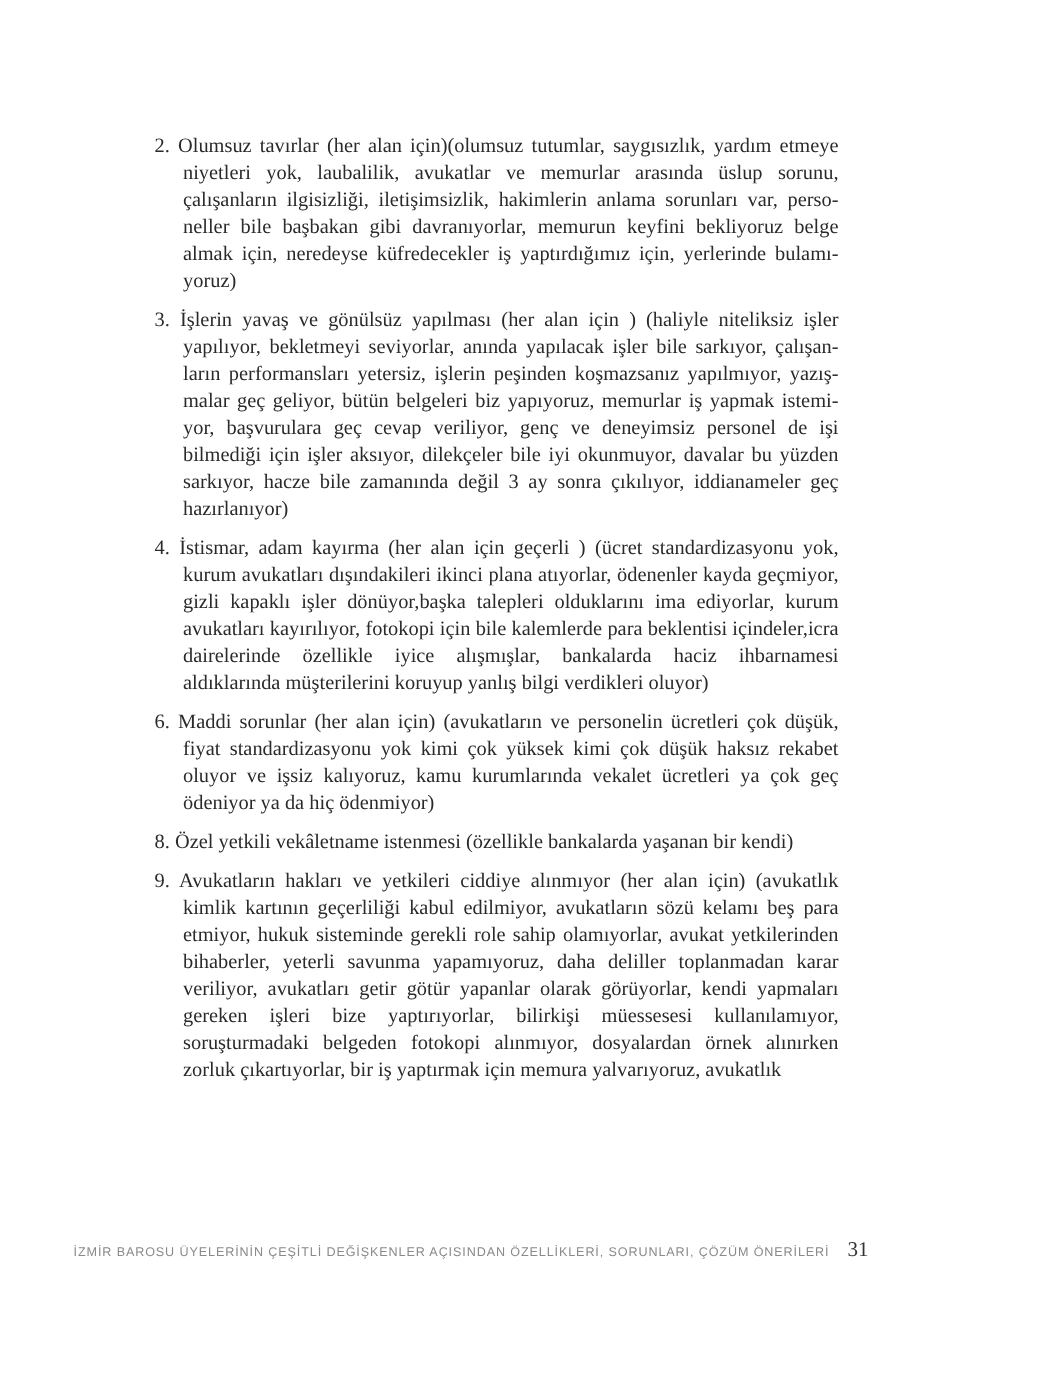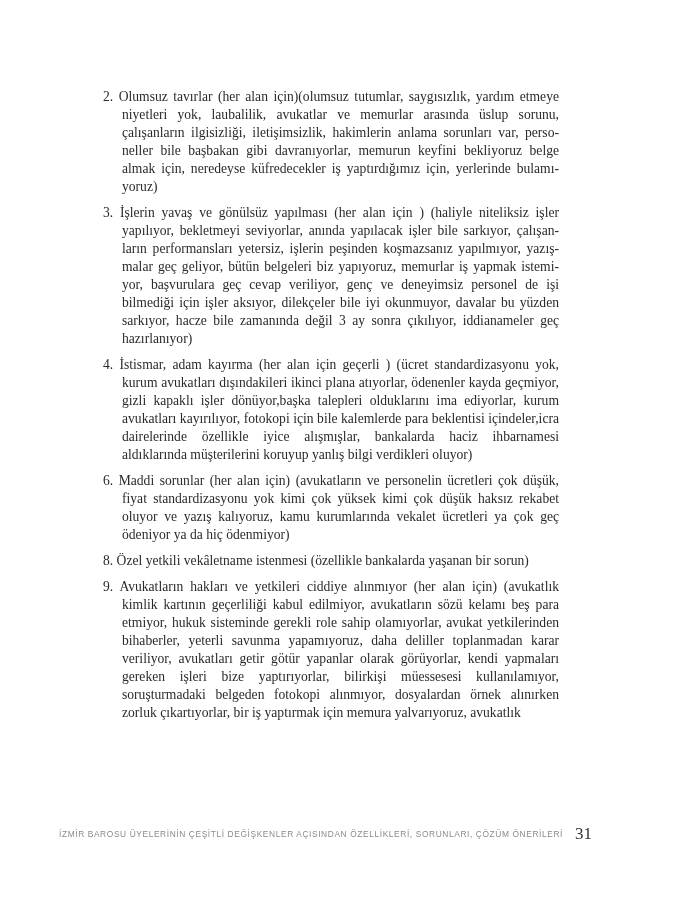--- a/index.html
+++ b/index.html
@@ -29,21 +29,21 @@
       text-indent: -19px;
       margin: 0 0 8px 0;
       hyphens: manual;
     }
     .item .num {
       display: inline;
     }
     .footer {
       position: absolute;
       top: 824px;
-      left: 112px;
+      left: 99px;
       width: 480px;
       display: flex;
       align-items: center;
       justify-content: flex-end;
       text-align: right;
     }
     .footer-title {
       font-family: "Liberation Sans", "DejaVu Sans", sans-serif;
       font-size: 8.4px;
       letter-spacing: 0.6px;
@@ -51,33 +51,33 @@
       white-space: nowrap;
     }
     .footer-sep {
       width: 1px;
       height: 20px;
       background: #444;
       margin: 0 6px 0 6px;
     }
     .footer-page {
       font-family: "Liberation Serif", "DejaVu Serif", serif;
-      font-size: 17px;
+      font-size: 14px;
       color: #333;
     }
   </style>
 </head>
 <body>
 
 <div class="page">
   <p class="item"><span class="num">2.</span> <span>Olumsuz tavırlar (her alan için)(olumsuz tutumlar, saygısızlık, yardım etmeye niyetleri yok, laubalilik, avukatlar ve memurlar arasında üslup sorunu, çalışanların ilgisizliği, iletişimsizlik, hakimlerin anlama sorunları var, perso­neller bile başbakan gibi davranıyorlar, memurun keyfini bekliyoruz belge almak için, neredeyse küfredecekler iş yaptırdığımız için, yerlerinde bulamı­yoruz)</span></p>
   <p class="item"><span class="num">3.</span> <span>İşlerin yavaş ve gönülsüz yapılması (her alan için ) (haliyle niteliksiz işler yapılıyor, bekletmeyi seviyorlar, anında yapılacak işler bile sarkıyor, çalışan­ların performansları yetersiz, işlerin peşinden koşmazsanız yapılmıyor, yazış­malar geç geliyor, bütün belgeleri biz yapıyoruz, memurlar iş yapmak istemi­yor, başvurulara geç cevap veriliyor, genç ve deneyimsiz personel de işi bilmediği için işler aksıyor, dilekçeler bile iyi okunmuyor, davalar bu yüzden sarkıyor, hacze bile zamanında değil 3 ay sonra çıkılıyor, iddianameler geç hazırlanıyor)</span></p>
   <p class="item"><span class="num">4.</span> <span>İstismar, adam kayırma (her alan için geçerli ) (ücret standardizasyonu yok, kurum avukatları dışındakileri ikinci plana atıyorlar, ödenenler kayda geçmi­yor, gizli kapaklı işler dönüyor,başka talepleri olduklarını ima ediyorlar, kurum avukatları kayırılıyor, fotokopi için bile kalemlerde para beklentisi içindeler,icra dairelerinde özellikle iyice  alışmışlar, bankalarda haciz ihbar­namesi aldıklarında müşterilerini koruyup yanlış bilgi verdikleri oluyor)</span></p>
-  <p class="item"><span class="num">6.</span> <span>Maddi sorunlar (her alan için) (avukatların ve personelin ücretleri çok düşük, fiyat standardizasyonu yok kimi çok yüksek kimi çok düşük haksız rekabet oluyor ve yazış kalıyoruz, kamu kurumlarında vekalet ücretleri ya çok geç ödeniyor ya da hiç ödenmiyor)</span></p>
-  <p class="item"><span class="num">8.</span> <span>Özel yetkili vekâletname istenmesi (özellikle bankalarda yaşanan bir sorun)</span></p>
+  <p class="item"><span class="num">6.</span> <span>Maddi sorunlar (her alan için) (avukatların ve personelin ücretleri çok düşük, fiyat standardizasyonu yok kimi çok yüksek kimi çok düşük haksız rekabet oluyor ve işsiz kalıyoruz, kamu kurumlarında vekalet ücretleri ya çok geç ödeniyor ya da hiç ödenmiyor)</span></p>
+  <p class="item"><span class="num">8.</span> <span>Özel yetkili vekâletname istenmesi (özellikle bankalarda yaşanan bir kendi)</span></p>
   <p class="item"><span class="num">9.</span> <span>Avukatların hakları ve yetkileri ciddiye alınmıyor (her alan için) (avukatlık kimlik kartının geçerliliği kabul edilmiyor, avukatların sözü kelamı beş para etmiyor, hukuk sisteminde gerekli role sahip olamıyorlar, avukat yetki­lerinden bihaberler, yeterli savunma yapamıyoruz, daha deliller toplanmadan karar veriliyor, avukatları getir götür yapanlar olarak görüyorlar, kendi yap­maları gereken işleri bize yaptırıyorlar, bilirkişi müessesesi kullanılamıyor, soruşturmadaki belgeden fotokopi alınmıyor, dosyalardan örnek alınırken zorluk çıkartıyorlar, bir iş yaptırmak için memura yalvarıyoruz, avukatlık</span></p>
 </div>
 
 <div class="footer">
   <span class="footer-title">İZMİR BAROSU ÜYELERİNİN ÇEŞİTLİ DEĞİŞKENLER AÇISINDAN ÖZELLİKLERİ, SORUNLARI, ÇÖZÜM ÖNERİLERİ</span>
   <span class="footer-sep"></span>
   <span class="footer-page">31</span>
 </div>
 
 </body></html>

